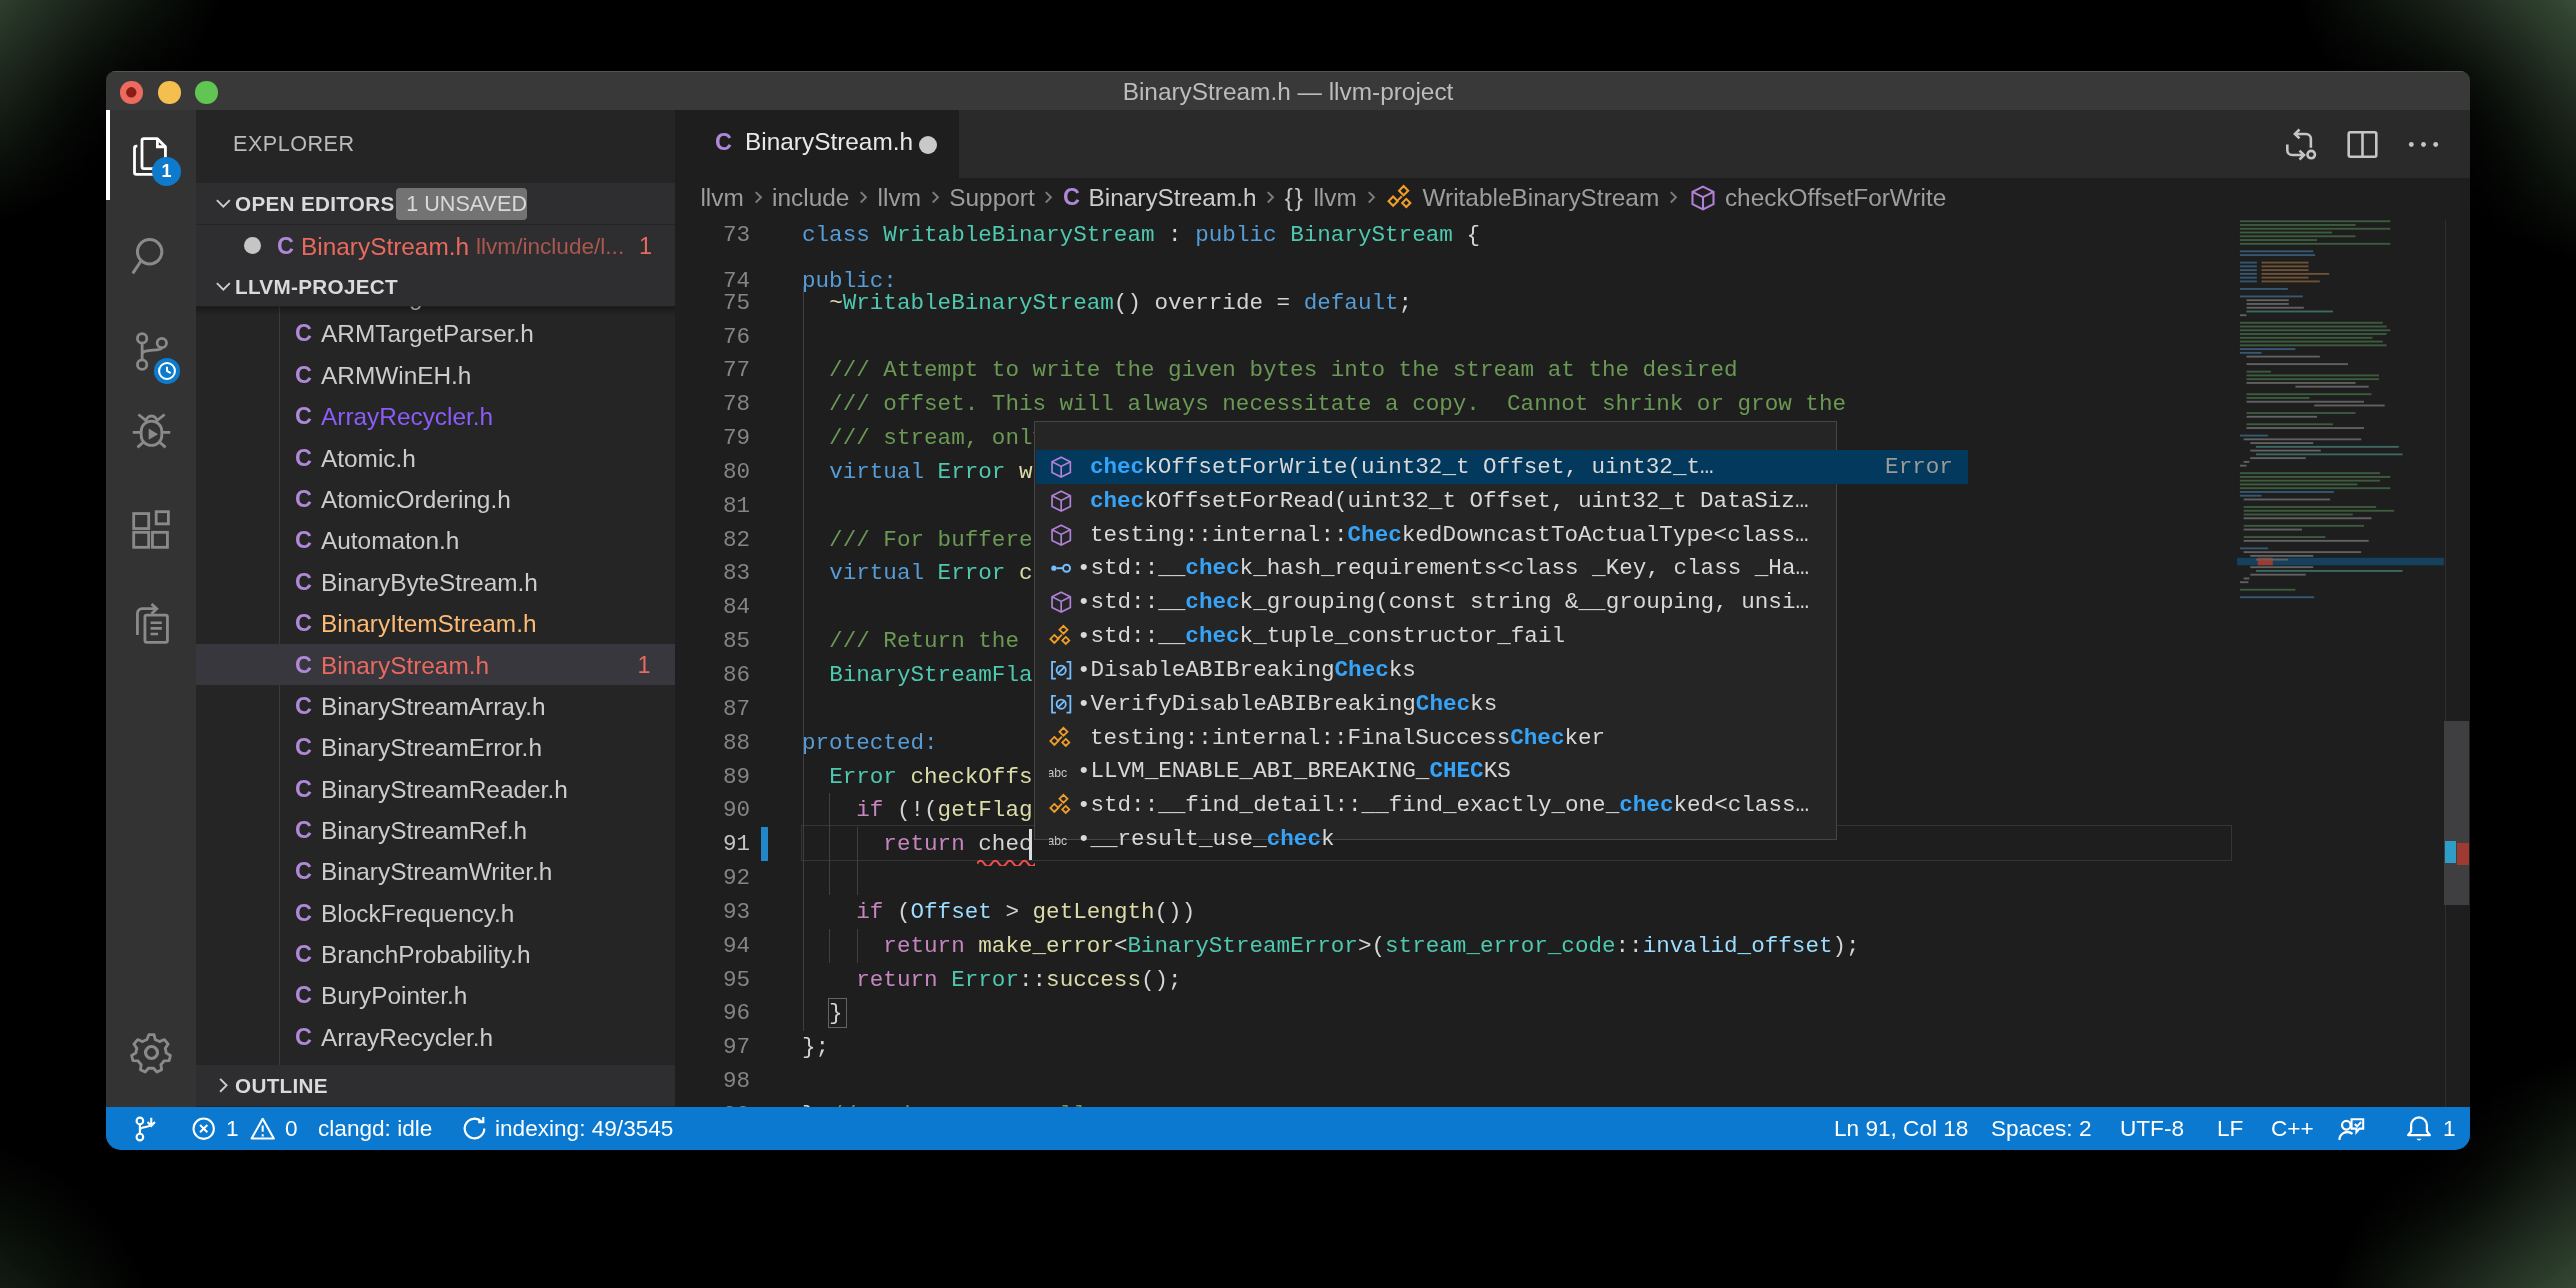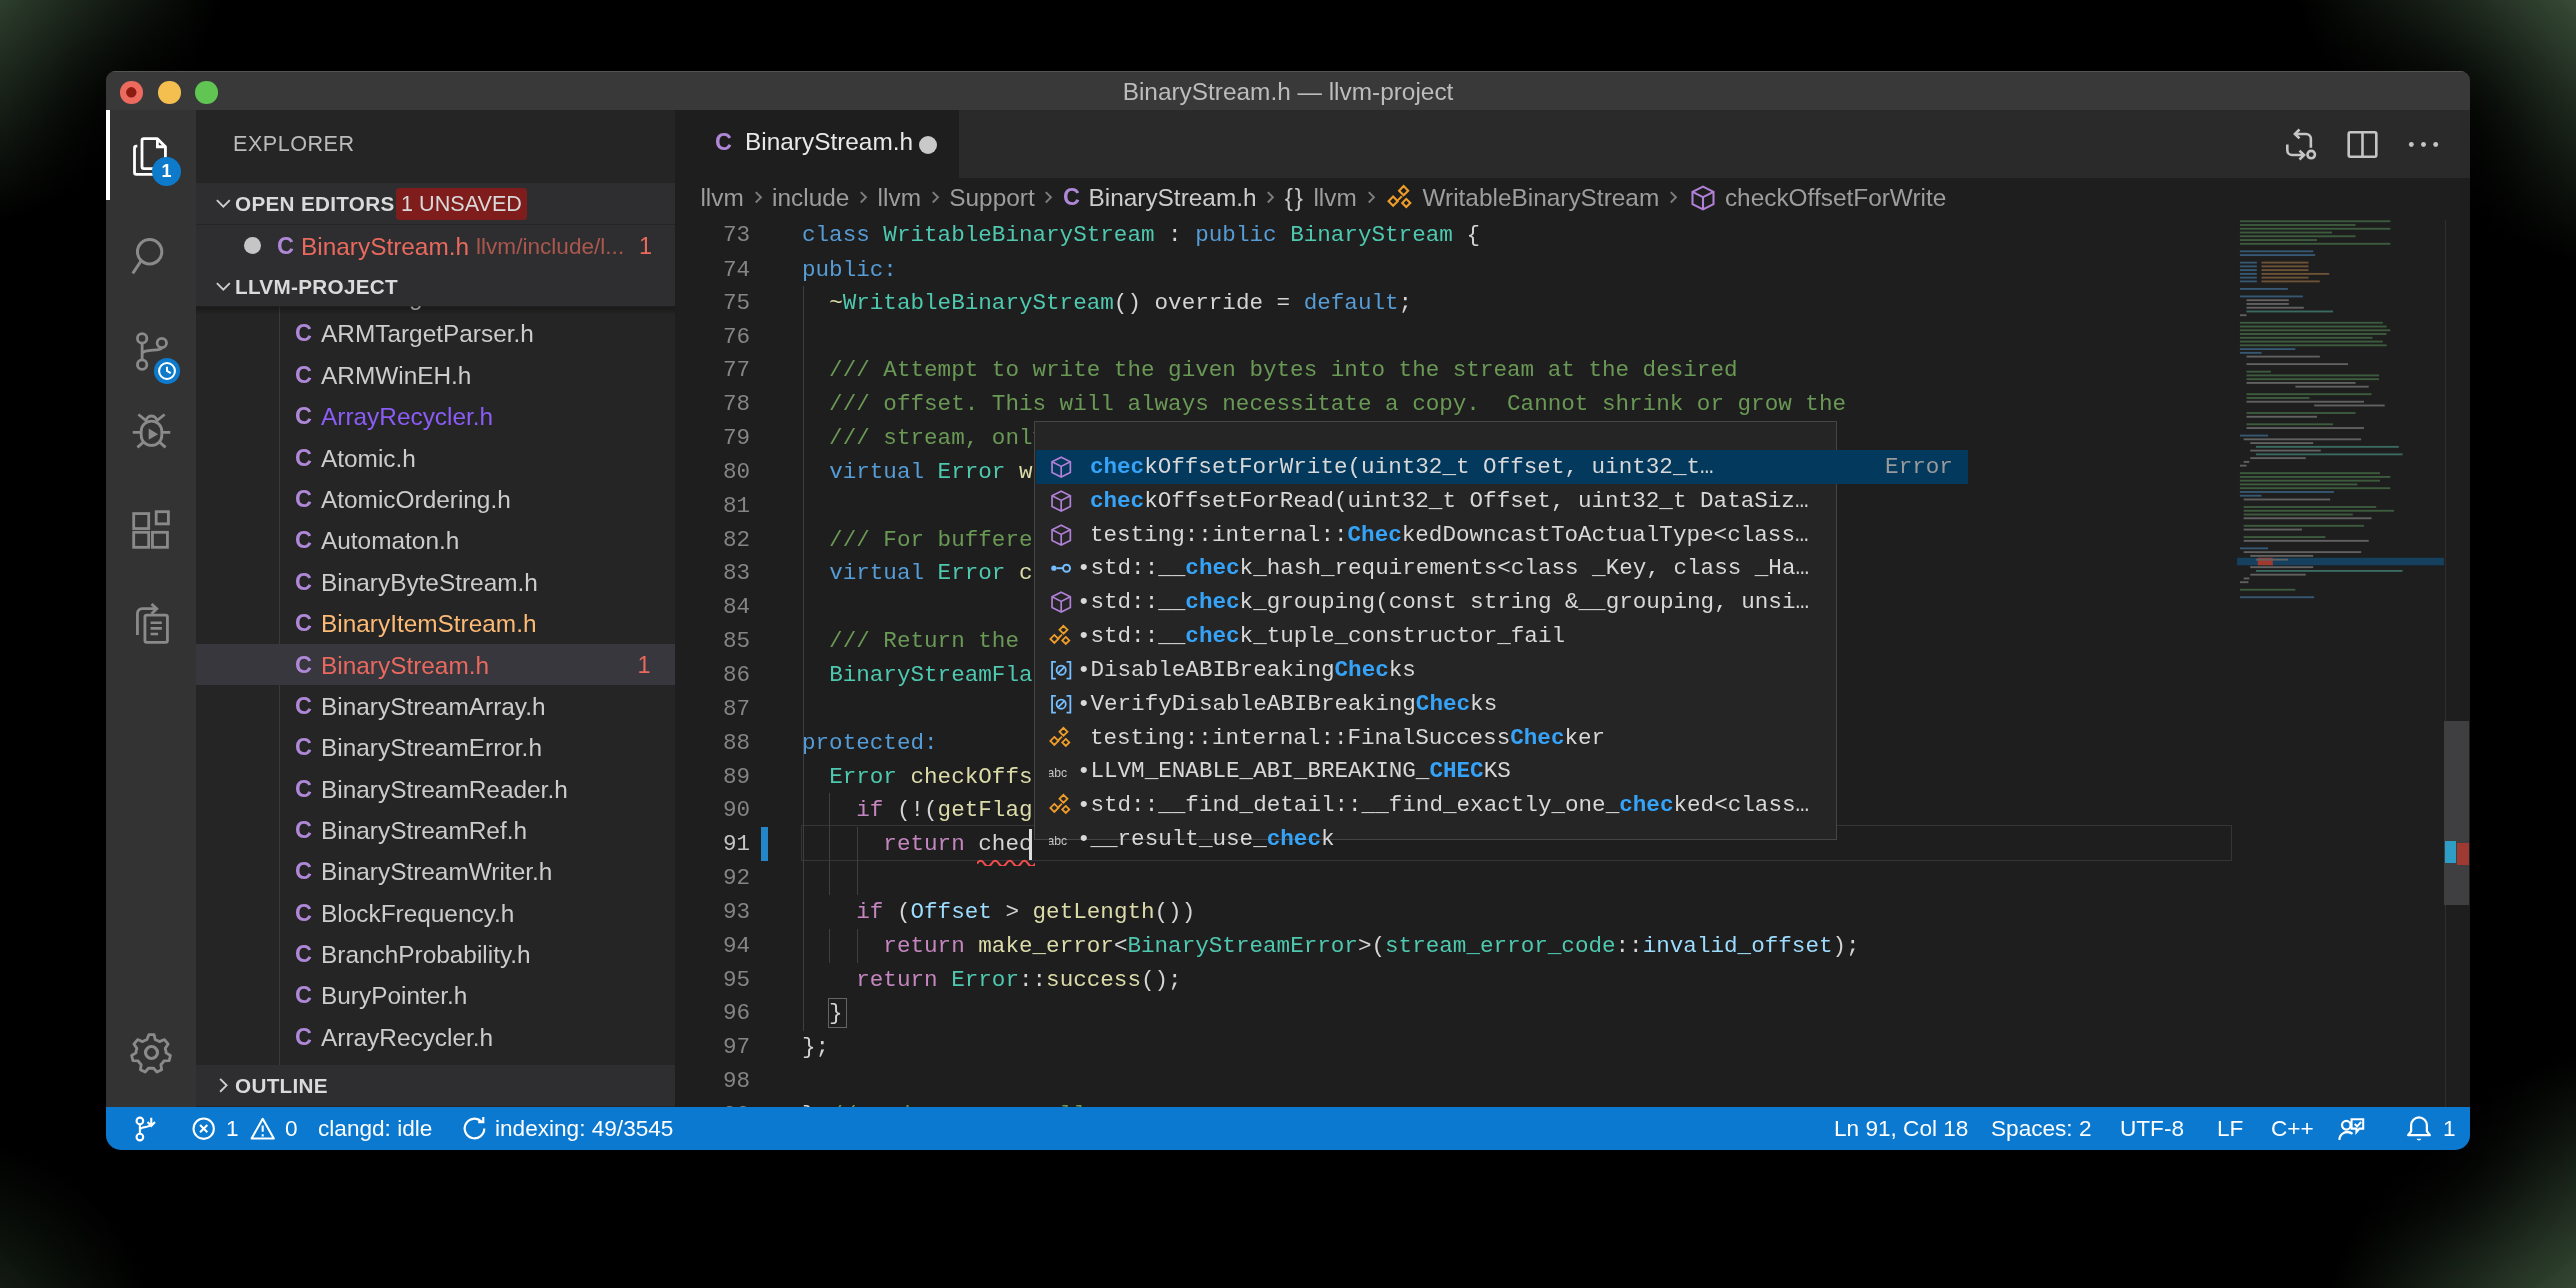--- a/index.html
+++ b/index.html
@@ -110,21 +110,21 @@
         <path d="M10.6 2.5 h2.8 l0.6 2.7 a7.2 7.2 0 0 1 2.3 1 l2.6 -1.1 2 2.4 -1.6 2.3 a7.2 7.2 0 0 1 0.5 2.4 l2.3 1.4 -0.7 2.7 -2.8 0.2 a7.2 7.2 0 0 1 -1.6 1.9 l0.4 2.8 -2.5 1.2 -1.9 -2.1 a7.2 7.2 0 0 1 -2.5 0 l-1.9 2.1 -2.5 -1.2 0.4 -2.8 a7.2 7.2 0 0 1 -1.6 -1.9 l-2.8 -0.2 -0.7 -2.7 2.3 -1.4 a7.2 7.2 0 0 1 0.5 -2.4 l-1.6 -2.3 2 -2.4 2.6 1.1 a7.2 7.2 0 0 1 2.3 -1 z" stroke="#8a8a8a" stroke-width="1.5" stroke-linejoin="round"></path>
       </svg>
     </div>
   <div id="sidebar">
     <div id="sb-title">EXPLORER</div>
     <div class="sect" style="top:73px;">
       <svg class="chev" viewBox="0 0 16 16">
           <path d="M3 5.5 l5 5 5 -5" stroke="#cccccc" stroke-width="1.5" fill="none"></path>
         </svg>
       <div class="lbl">OPEN EDITORS</div>
-      <div style="position:absolute; left:200px; top:4.7px; width:131px; height:32px; background:#7f1d1d; border-radius:3.8px; color:#d8d8d8; font-size:21.6px; text-align:center; line-height:32px;">1 UNSAVED</div>
+      <div style="position:absolute; left:200px; top:4.7px; width:131px; height:32px; background:#737373; border-radius:3.8px; color:#d8d8d8; font-size:21.6px; text-align:right; line-height:32px;">1 UNSAVED</div>
     </div>
     <div id="openrow">
 <span style="position:absolute; left:48px; top:12.2px; width:17px; height:17px; border-radius:50%; background:#c5c5c5;"></span>
 <span class="cicon" style="left:81px; top:7.5px;">C</span>
 <span style="position:absolute; left:105px; top:7.5px; font-size:24.4px; color:#e9695e;">BinaryStream.h</span>
 <span style="position:absolute; left:280px; top:9.4px; font-size:22.6px; color:#aa574e;">llvm/include/l...</span>
 <span style="position:absolute; left:443px; top:7.5px; font-size:23.5px; color:#e9695e;">1</span>
 </div>
     <div class="sect" style="top:156px;">
       <svg class="chev" viewBox="0 0 16 16">
@@ -264,21 +264,21 @@
         <path d="M2 4.5 L8 7.5 L14 4.5 M8 7.5 V14.5" stroke="#b180d7" stroke-width="1.2"></path>
       </svg><span>checkOffsetForWrite</span></div>
   <div id="editor">
       <div class="abs" style="left:125px; top:607px; width:1431px; height:36px; border:1.4px solid #353537;"></div>
 <div class="guide" style="left:127px; top:68px; height:745px;"></div>
 <div class="guide" style="left:153px; top:575px; height:102px;"></div>
 <div class="guide" style="left:153px; top:711px; height:34px;"></div>
 <div class="guide" style="left:181px; top:609px; height:68px;"></div>
 <div class="guide" style="left:181px; top:711px; height:34px;"></div>
 <div class="cl" style="top:0px;"><span class="ln">73</span><span class="code"><span class="kw">class </span><span class="ty">WritableBinaryStream</span> : <span class="kw">public</span> <span class="ty">BinaryStream</span> {</span></div>
-<div class="cl" style="top:35px;"><span class="ln">74</span><span class="code"><span class="kw">public:</span></span></div>
+<div class="cl" style="top:46px;"><span class="ln">74</span><span class="code"><span class="kw">public:</span></span></div>
 <div class="cl" style="top:68px;"><span class="ln">75</span><span class="code">  <span class="fn">~</span><span class="ty">WritableBinaryStream</span>() override = <span class="kw">default</span>;</span></div>
 <div class="cl" style="top:102px;"><span class="ln">76</span><span class="code"></span></div>
 <div class="cl" style="top:135px;"><span class="ln">77</span><span class="code"><span class="cm">  /// Attempt to write the given bytes into the stream at the desired</span></span></div>
 <div class="cl" style="top:169px;"><span class="ln">78</span><span class="code"><span class="cm">  /// offset. This will always necessitate a copy.  Cannot shrink or grow the</span></span></div>
 <div class="cl" style="top:203px;"><span class="ln">79</span><span class="code"><span class="cm">  /// stream, only writing into existing allocated spac</span></span></div>
 <div class="cl" style="top:237px;"><span class="ln">80</span><span class="code">  <span class="kw">virtual</span> <span class="ty">Error</span> <span class="fn">writeBytes</span>(uint32_t Offs</span></div>
 <div class="cl" style="top:271px;"><span class="ln">81</span><span class="code"></span></div>
 <div class="cl" style="top:305px;"><span class="ln">82</span><span class="code"><span class="cm">  /// For buffered streams, commits changes to the ba</span></span></div>
 <div class="cl" style="top:338px;"><span class="ln">83</span><span class="code">  <span class="kw">virtual</span> <span class="ty">Error</span> <span class="fn">commit</span>() = 0;</span></div>
 <div class="cl" style="top:372px;"><span class="ln">84</span><span class="code"></span></div>

